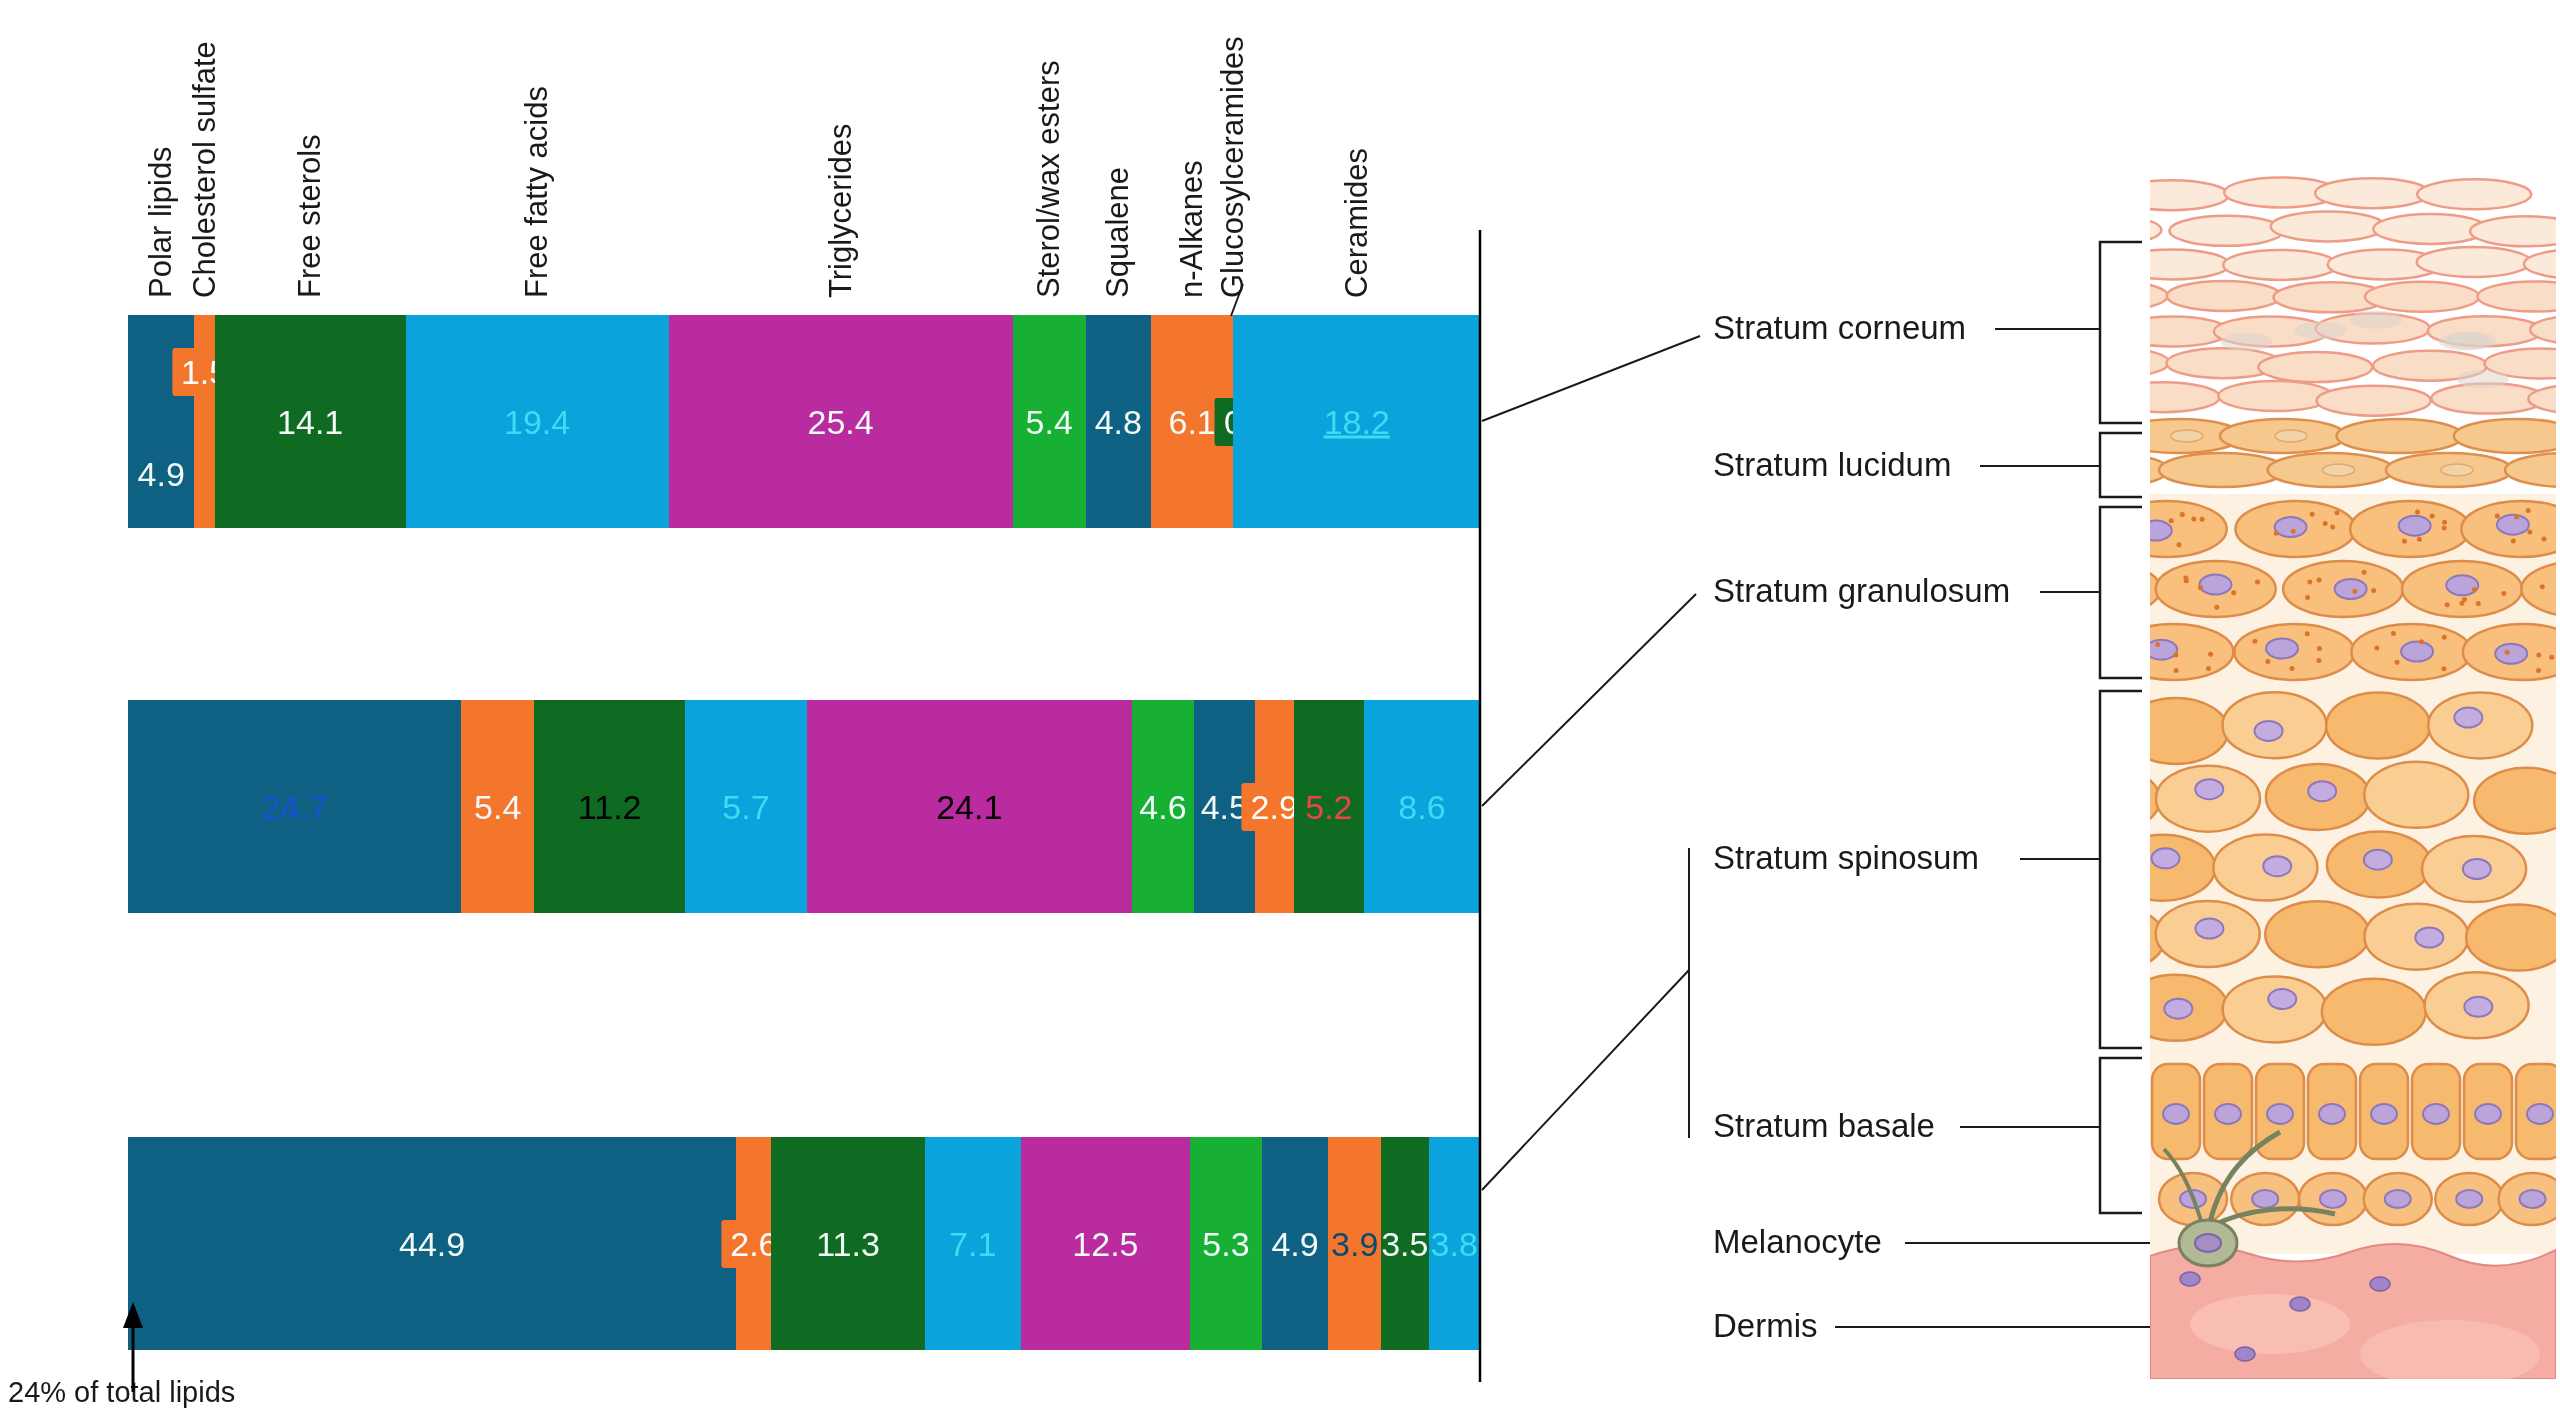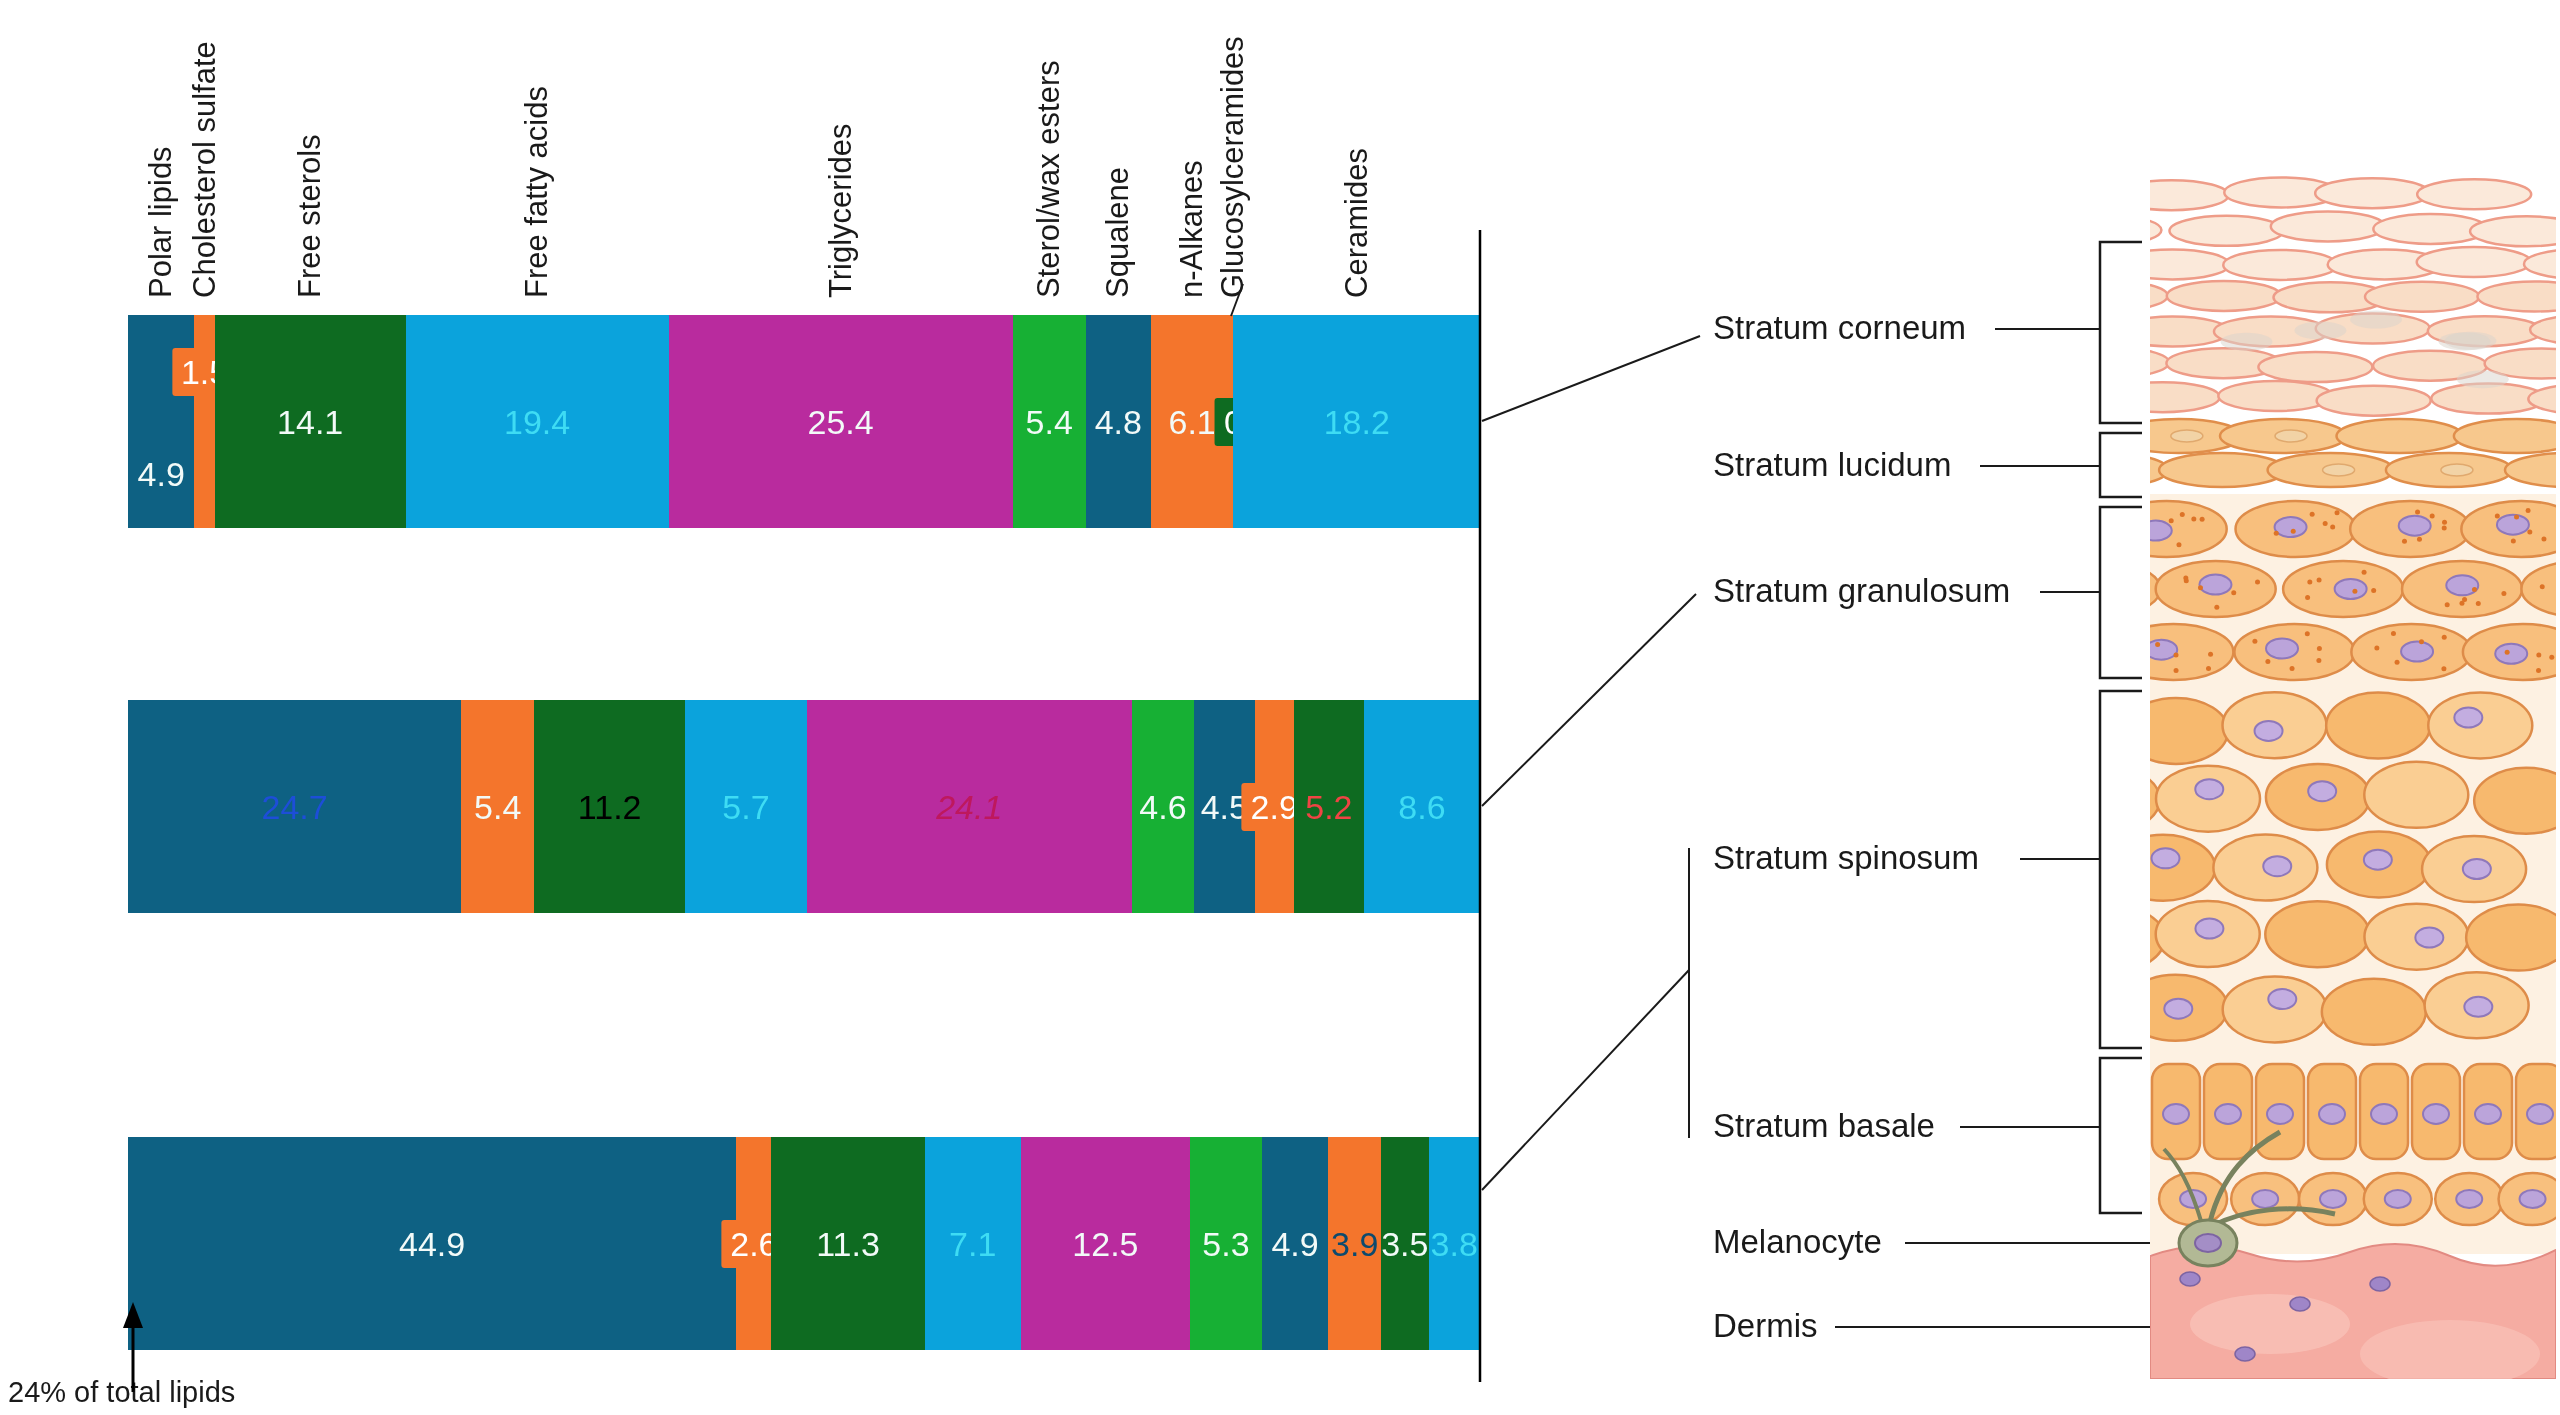--- a/index.html
+++ b/index.html
@@ -47,33 +47,33 @@
       <div class="seg" style="left: 39.98%; width: 25.4509%; background: rgb(185, 43, 158);"></div>
       <span class="val" style="left: 52.7054%; color: rgb(242, 250, 248);">25.4</span>
       <div class="seg" style="left: 65.4309%; width: 5.41082%; background: rgb(23, 176, 52);"></div>
       <span class="val" style="left: 68.1363%; color: rgb(242, 250, 248);">5.4</span>
       <div class="seg" style="left: 70.8417%; width: 4.80962%; background: rgb(14, 97, 131);"></div>
       <span class="val" style="left: 73.2465%; color: rgb(242, 250, 248);">4.8</span>
       <div class="seg" style="left: 75.6513%; width: 6.11222%; background: rgb(244, 117, 44);"></div>
       <span class="val" style="left: 78.7074%; color: rgb(242, 250, 248);">6.1</span>
       <span class="badge" style="left: 81.7635%; background: rgb(14, 107, 33); color: rgb(255, 255, 255);">0</span>
       <div class="seg" style="left: 81.7635%; width: 18.2365%; background: rgb(11, 163, 220);"></div>
-      <span class="val" style="left: 90.8818%; color: rgb(62, 220, 244);">18.2</span>
+      <span class="val" style="left: 90.8818%; color: rgb(62, 220, 244); text-decoration: underline;">18.2</span>
     </div>
   <div id="bar-1" class="bar" style="top:700px">
       <div class="seg" style="left: 0%; width: 24.6507%; background: rgb(14, 97, 131);"></div>
       <span class="val" style="left: 12.3253%; color: #1d4ed8;">24.7</span>
       <div class="seg" style="left: 24.6507%; width: 5.38922%; background: rgb(244, 117, 44);"></div>
       <span class="val" style="left: 27.3453%; color: rgb(242, 250, 248);">5.4</span>
       <div class="seg" style="left: 30.0399%; width: 11.1776%; background: rgb(14, 107, 33);"></div>
       <span class="val" style="left: 35.6287%; color: #000000;">11.2</span>
       <div class="seg" style="left: 41.2176%; width: 8.98204%; background: rgb(11, 163, 220);"></div>
       <span class="val" style="left: 45.7086%; color: rgb(62, 220, 244);">5.7</span>
       <div class="seg" style="left: 50.1996%; width: 24.0519%; background: rgb(185, 43, 158);"></div>
-      <span class="val" style="left: 62.2255%; color: #be185d; font-style: italic;">24.1</span>
+      <span class="val" style="left: 62.2255%; color: #000000;">24.1</span>
       <div class="seg" style="left: 74.2515%; width: 4.59082%; background: rgb(23, 176, 52);"></div>
       <span class="val" style="left: 76.5469%; color: rgb(242, 250, 248);">4.6</span>
       <div class="seg" style="left: 78.8423%; width: 4.49102%; background: rgb(14, 97, 131);"></div>
       <span class="val" style="left: 81.0878%; color: rgb(242, 250, 248);">4.5</span>
       <div class="seg" style="left: 83.3333%; width: 2.89421%; background: rgb(244, 117, 44);"></div>
       <span class="badge" style="left: 84.7804%; background: rgb(244, 117, 44); color: rgb(255, 255, 255);">2.9</span>
       <div class="seg" style="left: 86.2275%; width: 5.18962%; background: rgb(14, 107, 33);"></div>
       <span class="val" style="left: 88.8224%; color: #ef4444; text-align: center;">5.2</span>
       <div class="seg" style="left: 91.4172%; width: 8.58283%; background: rgb(11, 163, 220);"></div>
       <span class="val" style="left: 95.7086%; color: rgb(62, 220, 244);">8.6</span>

